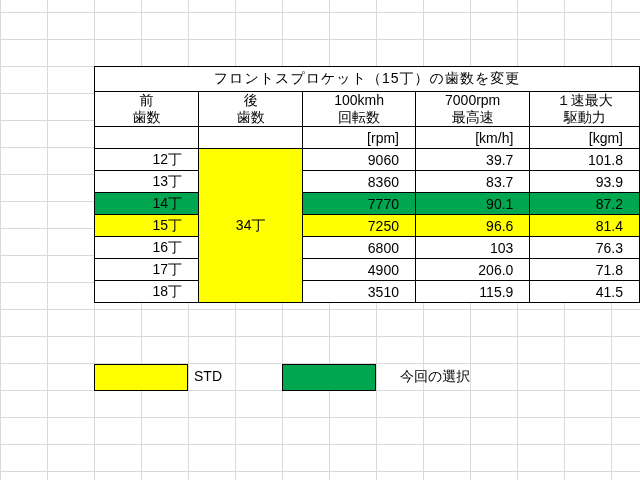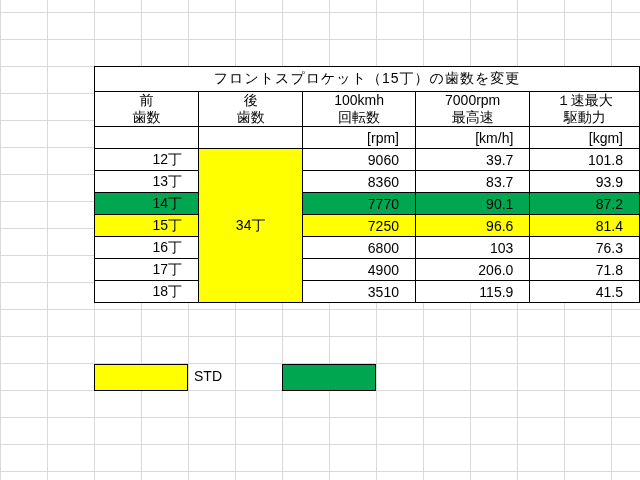--- a/index.html
+++ b/index.html
@@ -201,15 +201,16 @@
         <td class="c5 num">41.5</td>
       </tr>
     </tbody>
       </table>
   </div>
 
   <div id="legend">
     <div class="swatch swatch-yellow"></div>
     <div class="legend-label legend-label-std">STD</div>
     <div class="swatch swatch-green"></div>
+    <div class="legend-label legend-label-sel">今回の選択</div>
   </div>
 
 </div>
 
 </body></html>

